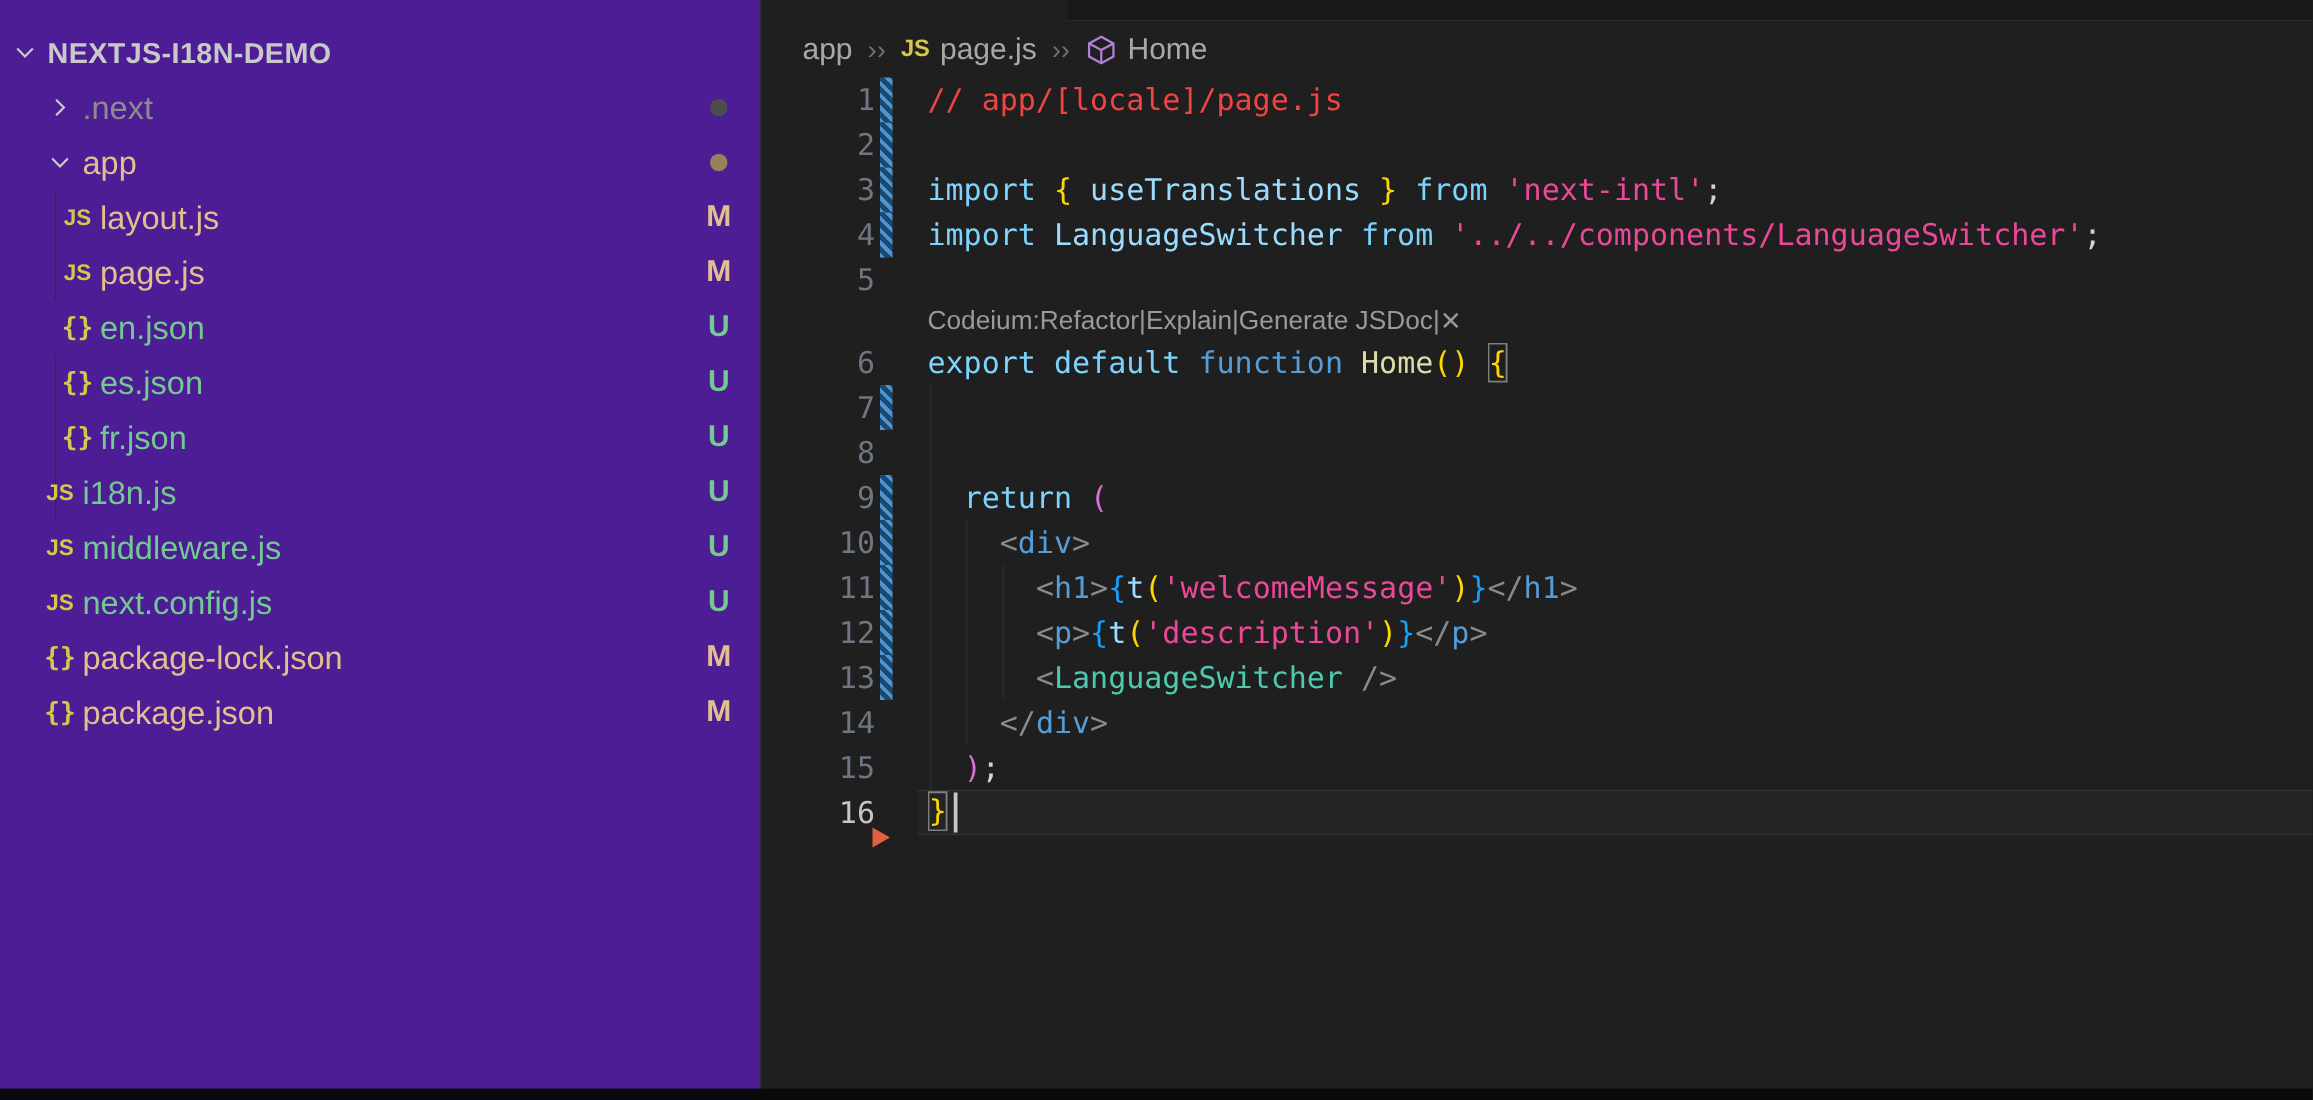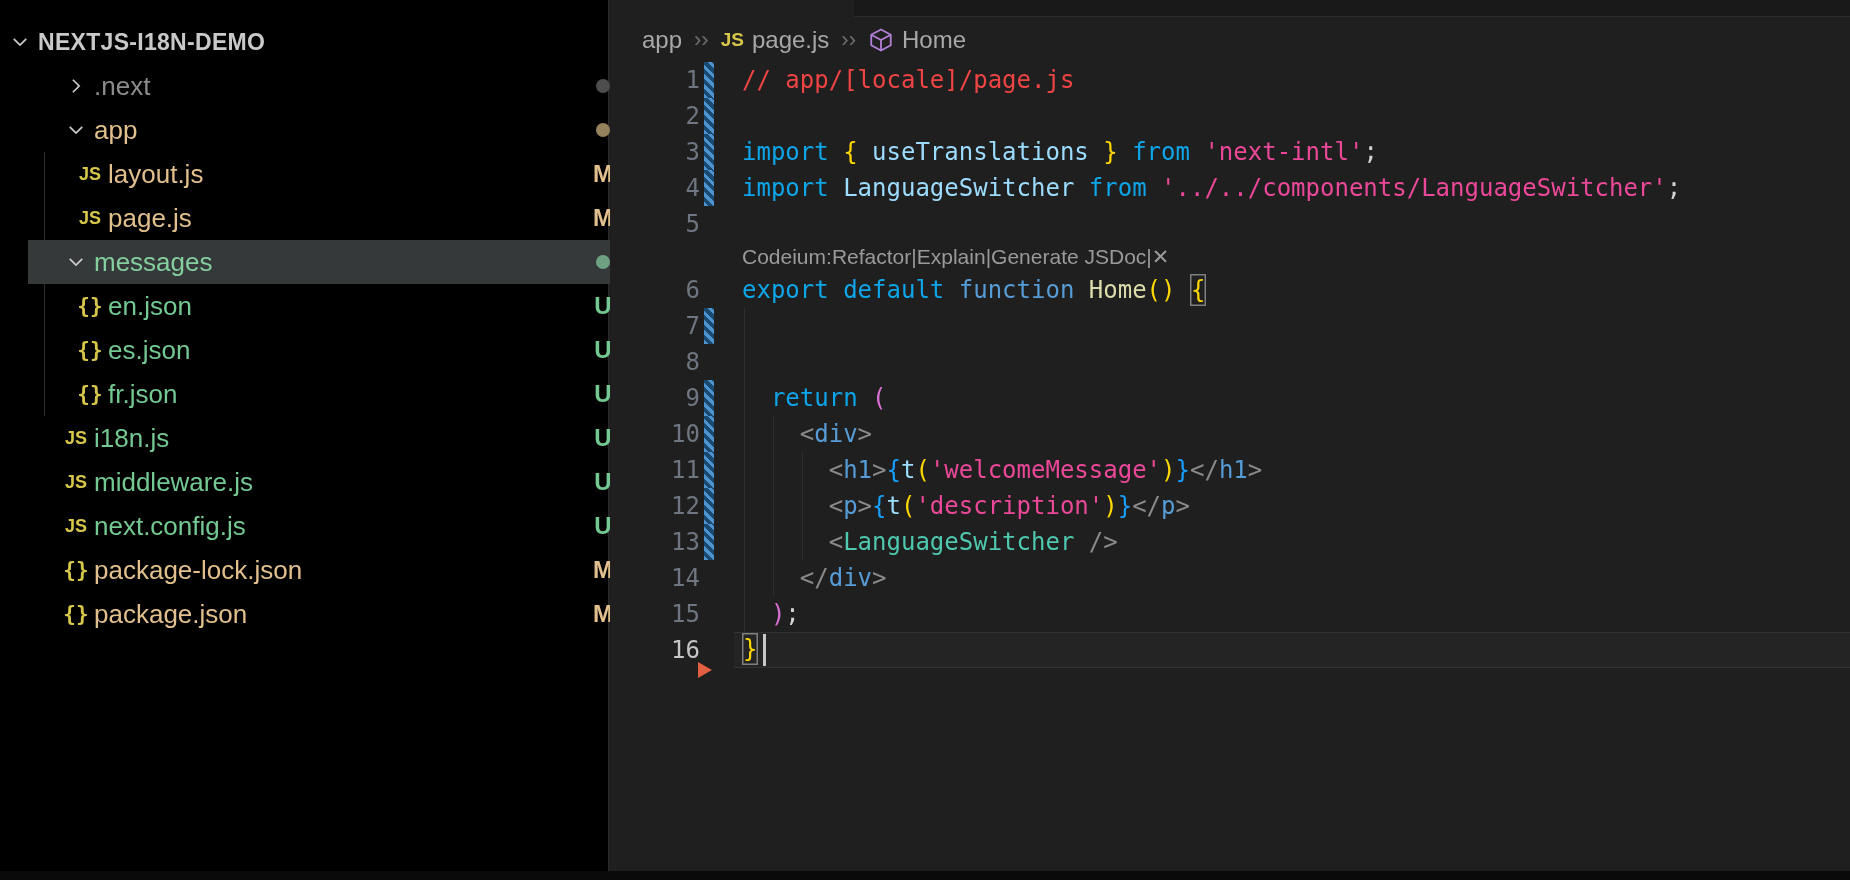--- a/index.html
+++ b/index.html
@@ -2,25 +2,25 @@
 <html><head>
 <meta charset="utf-8">
 <style>
   * { margin:0; padding:0; box-sizing:border-box; }
   html,body { width:1850px; height:880px; overflow:hidden; background:#1f1f1f;
               font-family:"Liberation Sans", sans-serif; }
   .app { position:absolute; inset:0; }
 
   
   .sidebar { position:absolute; left:0; top:0; width:609px; height:871px;
-             background:#000000; border-right:1px solid #2b2b2b; }
+             background:#4c1d95; border-right:1px solid #2b2b2b; }
   .sb-title-row { position:absolute; left:0; top:20px; width:100%; height:44px;
                   display:flex; align-items:center; padding-left:10px; }
   .sb-title { font-size:23px; font-weight:700; color:#c9c9c9; letter-spacing:.3px; margin-left:8px; }
-  .tree { position:absolute; left:0; top:64px; width:100%;margin-left:28px; }
+  .tree { position:absolute; left:0; top:64px; width:100%; }
   .trow { position:relative; width:100%; height:44px; display:flex; align-items:center; cursor:pointer; }
   .trow.selected { background:#35393a; }
   .slot { width:24px; height:28px; display:flex; align-items:center; justify-content:center;
           margin-right:6px; flex:none; }
   .lbl { font-size:26px; white-space:nowrap; }
   .fg-ignored   { color:#8c8c8c; }
   .fg-modified  { color:#e2c08d; }
   .fg-untracked { color:#73c991; }
   .trow.selected .fg-untracked { color:#85cf9f; }
   .badge { position:absolute; right:22px; width:22px; text-align:center;
@@ -61,21 +61,21 @@
              border-top:1px solid #323232; border-bottom:1px solid #323232; z-index:0; }
   .cursor { display:inline-block; width:3px; height:32px; background:#c8c8c8;
             vertical-align:middle; margin-left:5px; }
   .iguide { position:absolute; width:1px; background:#2e2e2e; z-index:0; }
   .red-tri { position:absolute; left:88px; top:645px; width:0; height:0;
              border-top:8px solid transparent; border-bottom:8px solid transparent;
              border-left:14px solid #e25f41; z-index:2; }
 
   
   .tk-c  { color:#ef4444;margin-top:28px; }
-  .tk-k  { color:#0ea5e9; }
+  .tk-k  { color:#7dd3fc; }
   .tk-kb { color:#569cd6; }
   .tk-v  { color:#9cdcfe; }
   .tk-f  { color:#dcdcaa; }
   .tk-s  { color:#ec4899; }
   .tk-p  { color:#d4d4d4; }
   .tk-a  { color:#8a8a8a; }
   .tk-tg { color:#569cd6; }
   .tk-cp { color:#4ec9b0; }
   .tk-bg { color:#ffd700; }
   .tk-bo { color:#da70d6; }
@@ -123,29 +123,20 @@
           </span>
           <span class="lbl fg-modified">layout.js</span>
           <span class="badge" style="color: rgb(226, 192, 141);">M</span>
         </div>
         <div class="trow" style="padding-left: 50px;">
           <span class="slot">
             <span class="ico-js">JS</span>
           </span>
           <span class="lbl fg-modified">page.js</span>
           <span class="badge" style="color: rgb(226, 192, 141);">M</span>
-        </div>
-        <div class="trow selected" style="padding-left: 36px;">
-          <span class="slot">
-            <svg width="20" height="20" viewBox="0 0 16 16">
-              <path d="M3 5.5 L8 10.5 L13 5.5" stroke="#cccccc" stroke-width="1.4" fill="none"></path>
-            </svg>
-          </span>
-          <span class="lbl fg-untracked">messages</span>
-          <span class="gitdot" style="background: rgb(111, 161, 131);"></span>
         </div>
         <div class="trow" style="padding-left: 50px;">
           <span class="slot">
             <span class="ico-json">{}</span>
           </span>
           <span class="lbl fg-untracked">en.json</span>
           <span class="badge" style="color: rgb(115, 201, 145);">U</span>
         </div>
         <div class="trow" style="padding-left: 50px;">
           <span class="slot">

